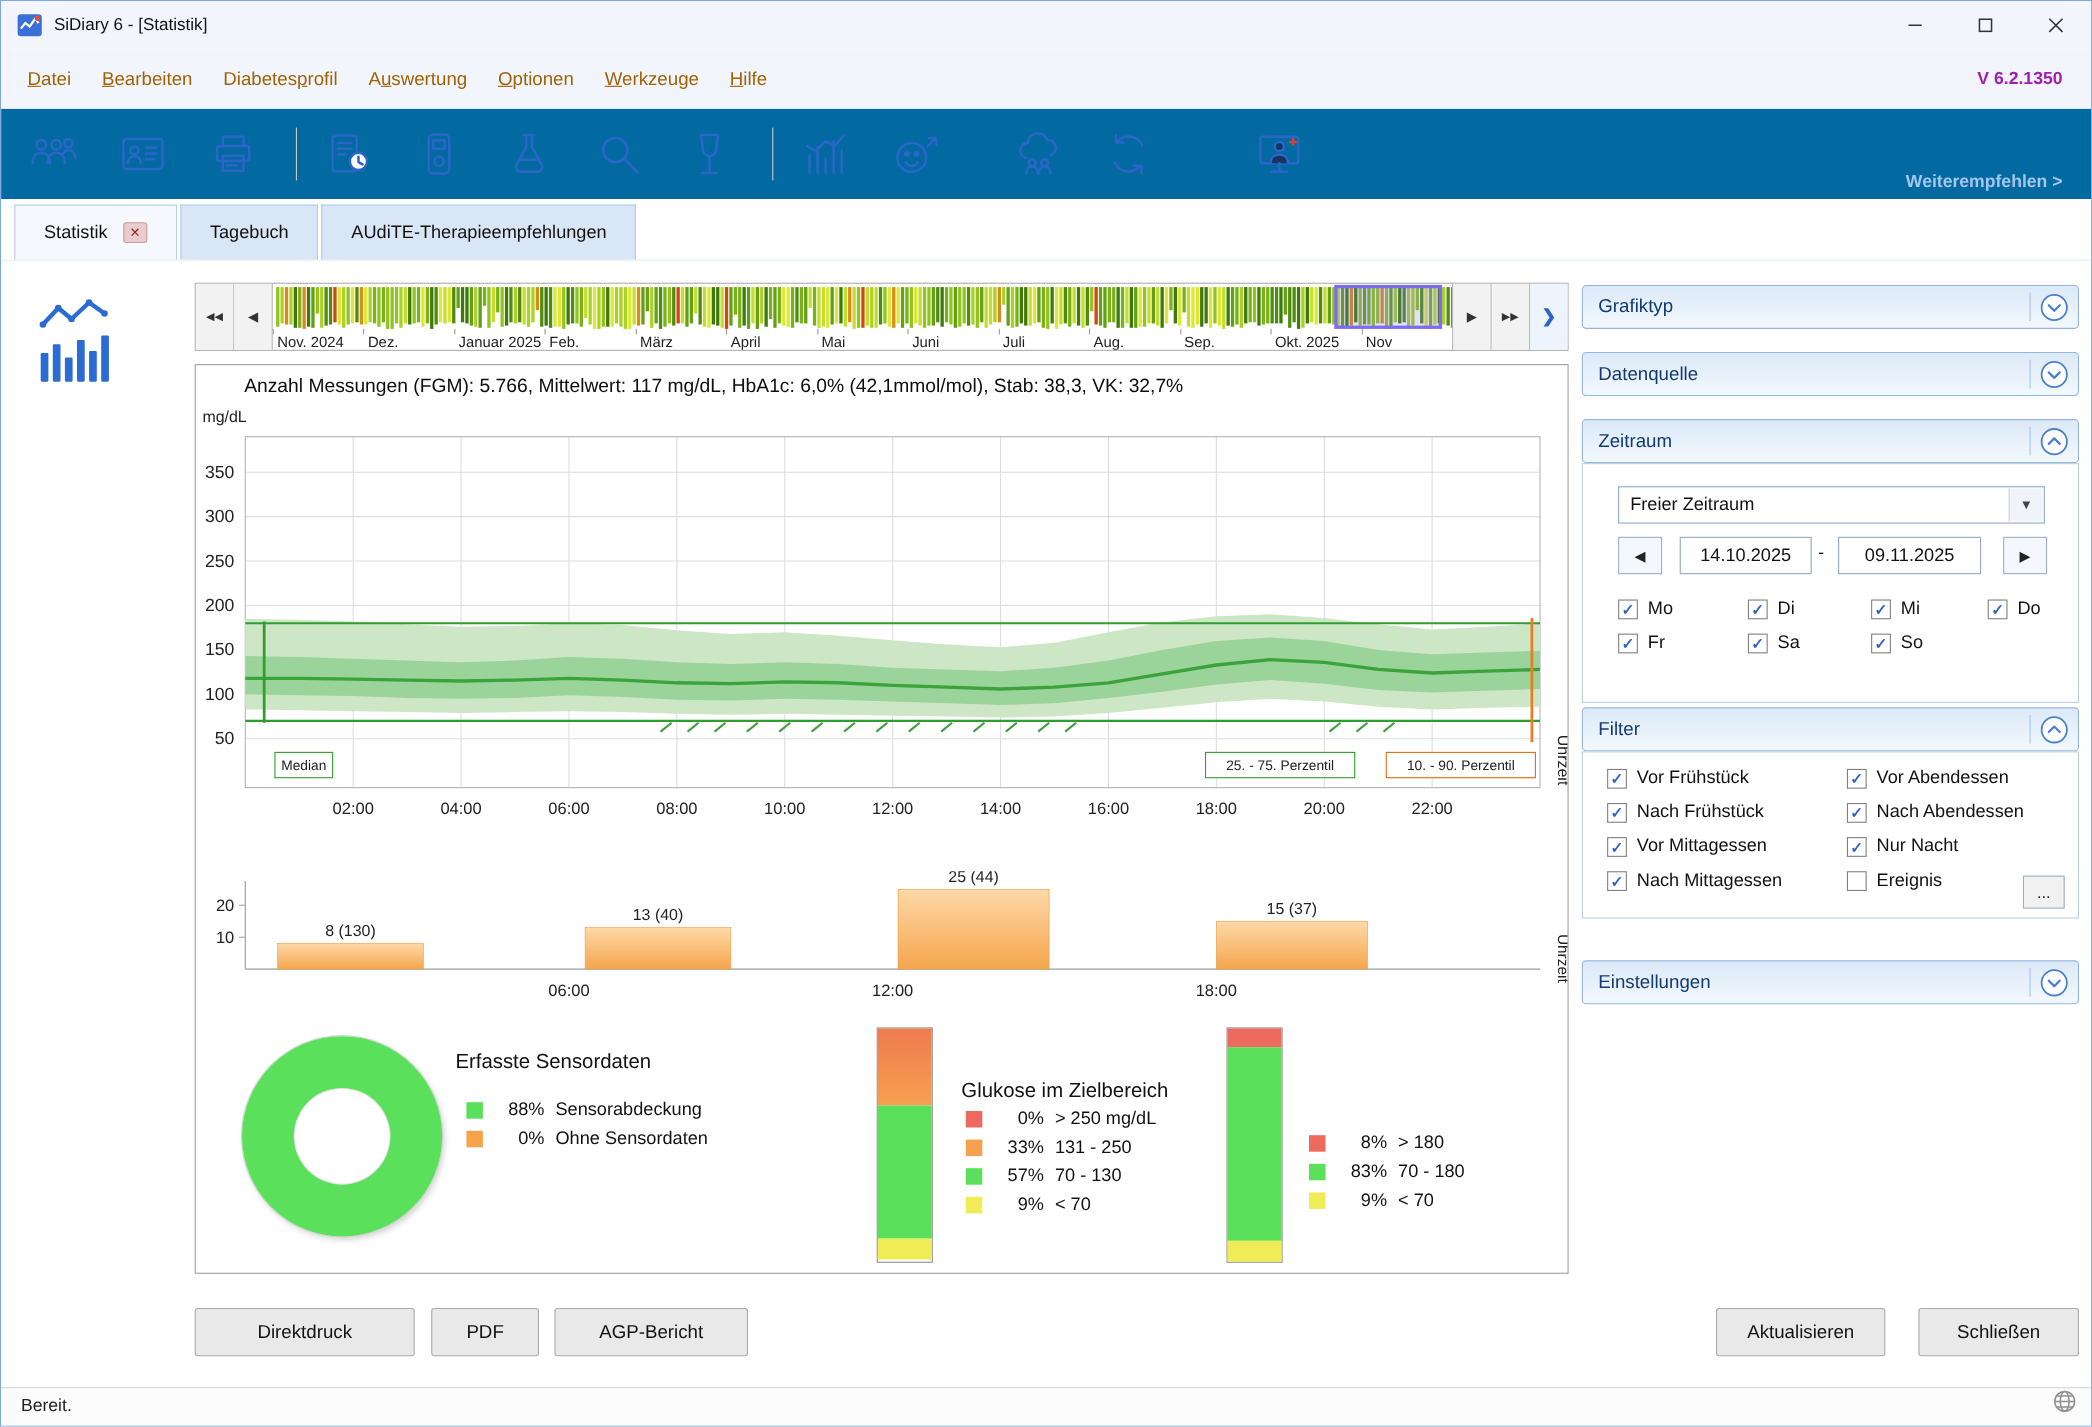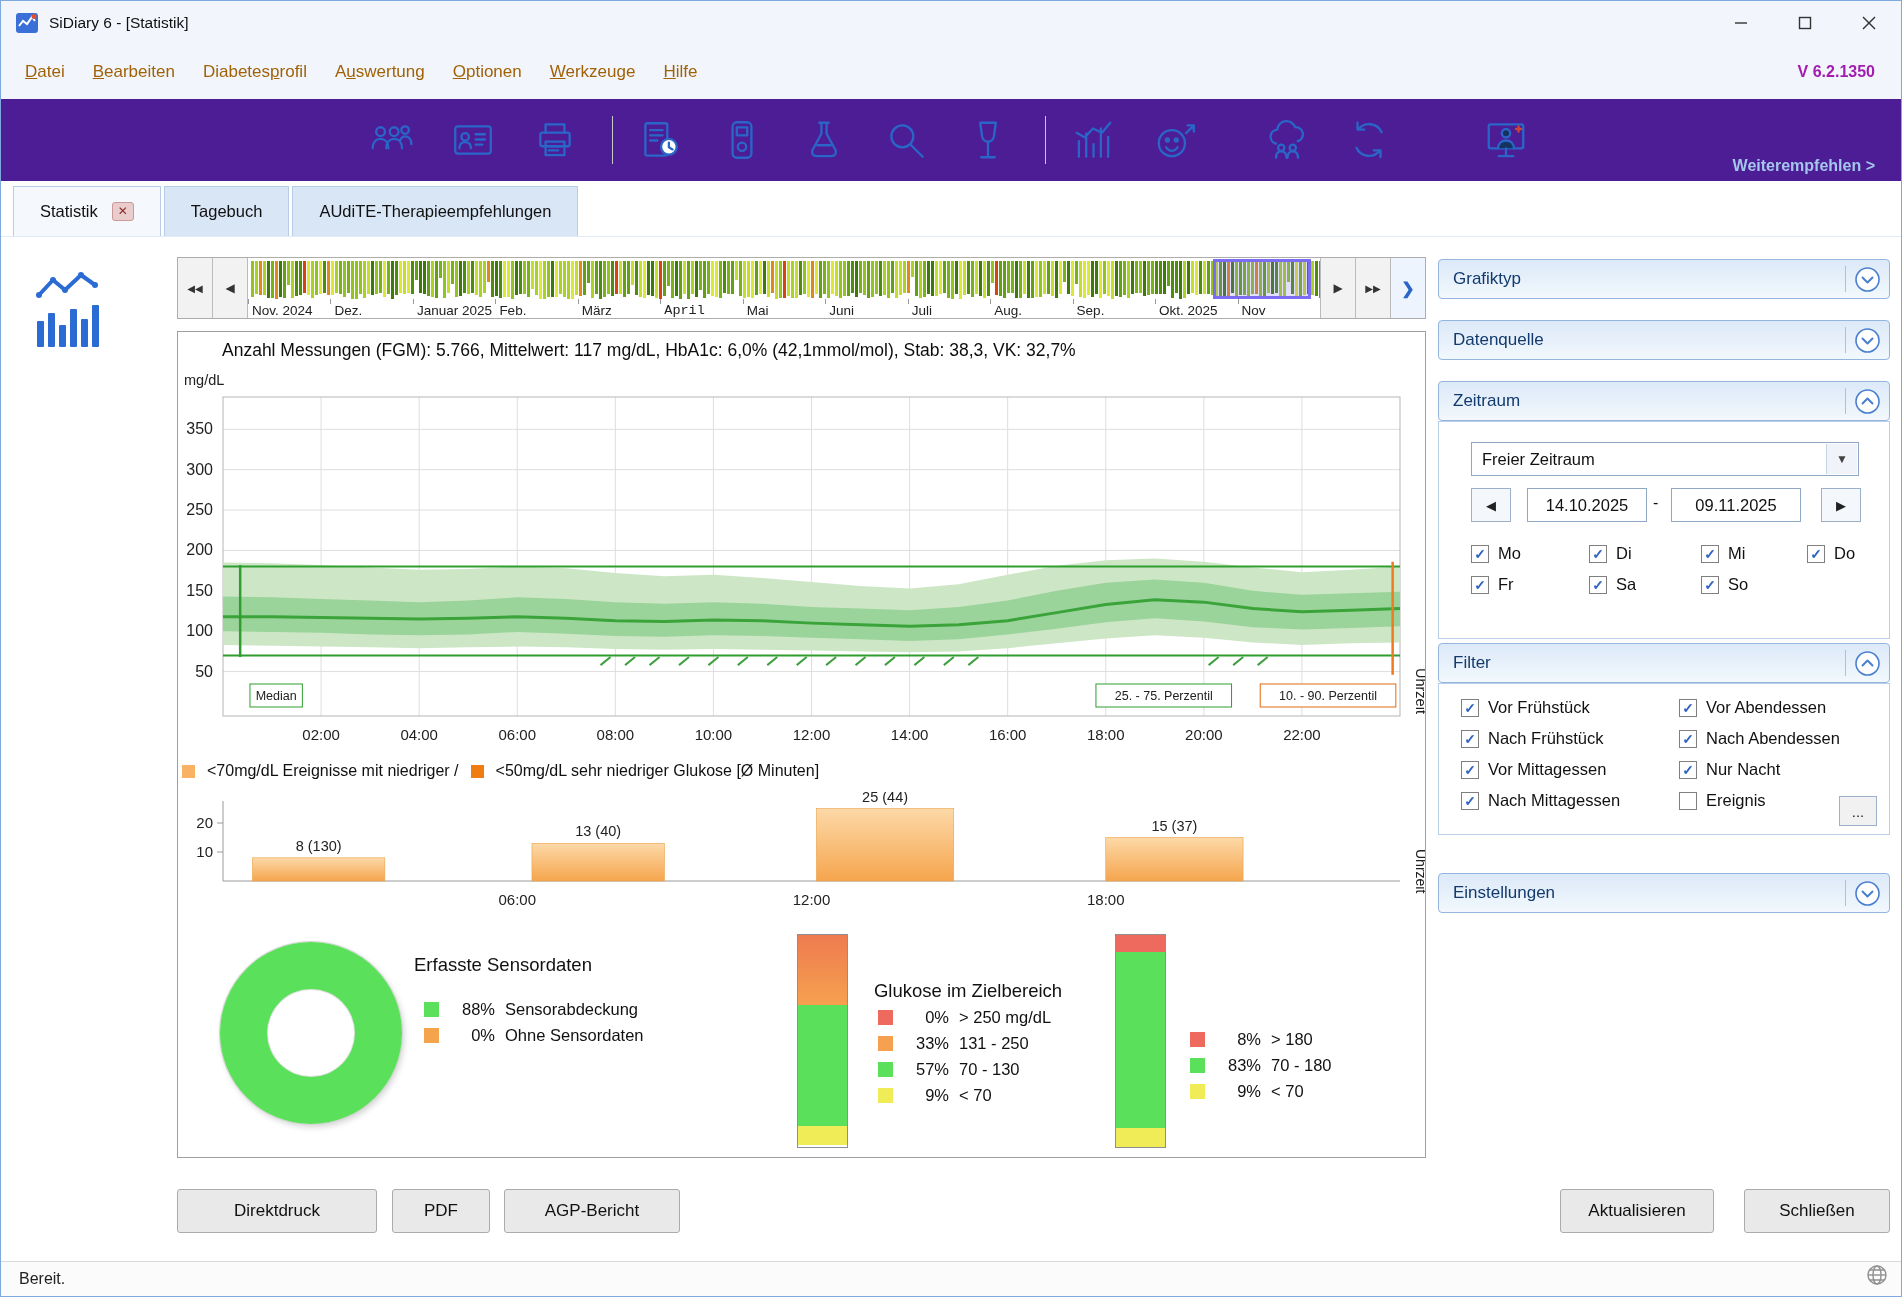--- a/index.html
+++ b/index.html
@@ -14,21 +14,21 @@
   .winbtn{width:64px;height:44px;display:flex;align-items:center;justify-content:center;}
   .winbtn svg{stroke:#333;stroke-width:1.4;fill:none;}
 
   
   .menubar{position:absolute;top:44px;left:0;right:0;height:54px;background:#f2f6fc;display:flex;align-items:center;}
   .menuitems{display:flex;padding-left:10px;}
   .menu-item{padding:6px 14px;font-size:17px;color:#a16207;cursor:default;}
   .version{position:absolute;right:26px;font-size:16px;font-weight:bold;color:#a21caf;}
 
   
-  .toolbar{position:absolute;top:98px;left:0;right:0;height:82px;background:#4c1d95;display:flex;align-items:center;padding-left:18px;justify-content:center;}
+  .toolbar{position:absolute;top:98px;left:0;right:0;height:82px;background:#0369a1;display:flex;align-items:center;padding-left:18px;}
   .ticon{width:58px;height:58px;display:flex;align-items:center;justify-content:center;margin-right:24px;}
   .ticon svg{width:46px;height:46px;}
   .ticon svg *{fill:none;stroke:#2a66c8;stroke-width:2.2;stroke-linecap:round;stroke-linejoin:round;}
   .tsep{width:1px;height:48px;background:#c9c9c9;margin:0 18px 0 4px;}
   .gap30{width:30px;} .gap55{width:55px;}
   .promo{position:absolute;right:26px;bottom:6px;font-size:16px;font-weight:bold;color:#a5c6ec;cursor:pointer;}
 
   
   .tabbar{position:absolute;top:180px;left:0;right:0;height:56px;background:#ffffff;display:flex;align-items:flex-end;padding-left:12px;border-bottom:1px solid #e3ecf6;box-sizing:border-box;}
   .tab{height:49px;display:flex;align-items:center;padding:0 26px;background:#d8e6f6;border:1px solid #b7cde8;border-bottom:none;font-size:16.5px;margin-right:3px;color:#111;cursor:default;}
@@ -319,21 +319,21 @@
         <div class="tl-month" style="left: calc(0% + 4px);">Nov. 2024</div>
         <div class="tl-tick" style="left: 7.69231%;"></div>
         <div class="tl-month" style="left: calc(7.69231% + 4px);">Dez.</div>
         <div class="tl-tick" style="left: 15.3846%;"></div>
         <div class="tl-month" style="left: calc(15.3846% + 4px);">Januar 2025</div>
         <div class="tl-tick" style="left: 23.0769%;"></div>
         <div class="tl-month" style="left: calc(23.0769% + 4px);">Feb.</div>
         <div class="tl-tick" style="left: 30.7692%;"></div>
         <div class="tl-month" style="left: calc(30.7692% + 4px);">März</div>
         <div class="tl-tick" style="left: 38.4615%;"></div>
-        <div class="tl-month" style="left: calc(38.4615% + 4px); font-family: Liberation Mono, monospace;">April</div>
+        <div class="tl-month" style="left: calc(38.4615% + 4px);">April</div>
         <div class="tl-tick" style="left: 46.1538%;"></div>
         <div class="tl-month" style="left: calc(46.1538% + 4px);">Mai</div>
         <div class="tl-tick" style="left: 53.8462%;"></div>
         <div class="tl-month" style="left: calc(53.8462% + 4px);">Juni</div>
         <div class="tl-tick" style="left: 61.5385%;"></div>
         <div class="tl-month" style="left: calc(61.5385% + 4px);">Juli</div>
         <div class="tl-tick" style="left: 69.2308%;"></div>
         <div class="tl-month" style="left: calc(69.2308% + 4px);">Aug.</div>
         <div class="tl-tick" style="left: 76.9231%;"></div>
         <div class="tl-month" style="left: calc(76.9231% + 4px);">Sep.</div>
@@ -414,26 +414,20 @@
         <line x1="1079.6833333333332" y1="299.1215189873418" x2="1089.6833333333332" y2="291.04556962025316" stroke="#3f9f3f" stroke-width="2"></line>
         <rect x="71.97291666666666" y="318" width="52.400000000000006" height="23" fill="#fff" stroke="#2f9e2f"></rect>
         <text x="98.17291666666667" y="334" text-anchor="middle" font-size="12.5" fill="#222">Median</text>
         <rect x="917.9416666666667" y="318" width="135.60000000000002" height="23" fill="#fff" stroke="#2f9e2f"></rect>
         <text x="985.7416666666668" y="334" text-anchor="middle" font-size="12.5" fill="#222">25. - 75. Perzentil</text>
         <rect x="1082.23125" y="318" width="135.60000000000002" height="23" fill="#fff" stroke="#e06a10"></rect>
         <text x="1150.03125" y="334" text-anchor="middle" font-size="12.5" fill="#222">10. - 90. Perzentil</text>
         <text x="1238" y="302" font-size="14.5" fill="#222" transform="rotate(90 1238 302)">Uhrzeit</text>
       </svg>
 
-    <div class="hypolegend" id="hypo-legend">
-        <span class="sw" style="background: rgb(249, 177, 99);"></span>
-        <span>&lt;70mg/dL Ereignisse mit niedriger /</span>
-        <span class="sw" style="background: rgb(239, 125, 17);"></span>
-        <span>&lt;50mg/dL sehr niedriger Glukose [Ø Minuten]</span>
-      </div>
     <svg class="hypo" width="1247" height="135" id="hypo-svg">
         <line x1="45" y1="89" x2="1222" y2="89" stroke="#9a9a9a"></line>
         <line x1="45" y1="89" x2="45" y2="9" stroke="#9a9a9a"></line>
         <line x1="39" y1="60" x2="45" y2="60" stroke="#9a9a9a"></line>
         <text x="35" y="65" text-anchor="end" font-size="15" fill="#222">10</text>
         <line x1="39" y1="31" x2="45" y2="31" stroke="#9a9a9a"></line>
         <text x="35" y="36" text-anchor="end" font-size="15" fill="#222">20</text>
         <defs>
           <linearGradient id="barg" x1="0" y1="0" x2="0" y2="1">
             <stop offset="0%" stop-color="#fdd9a8"></stop>

